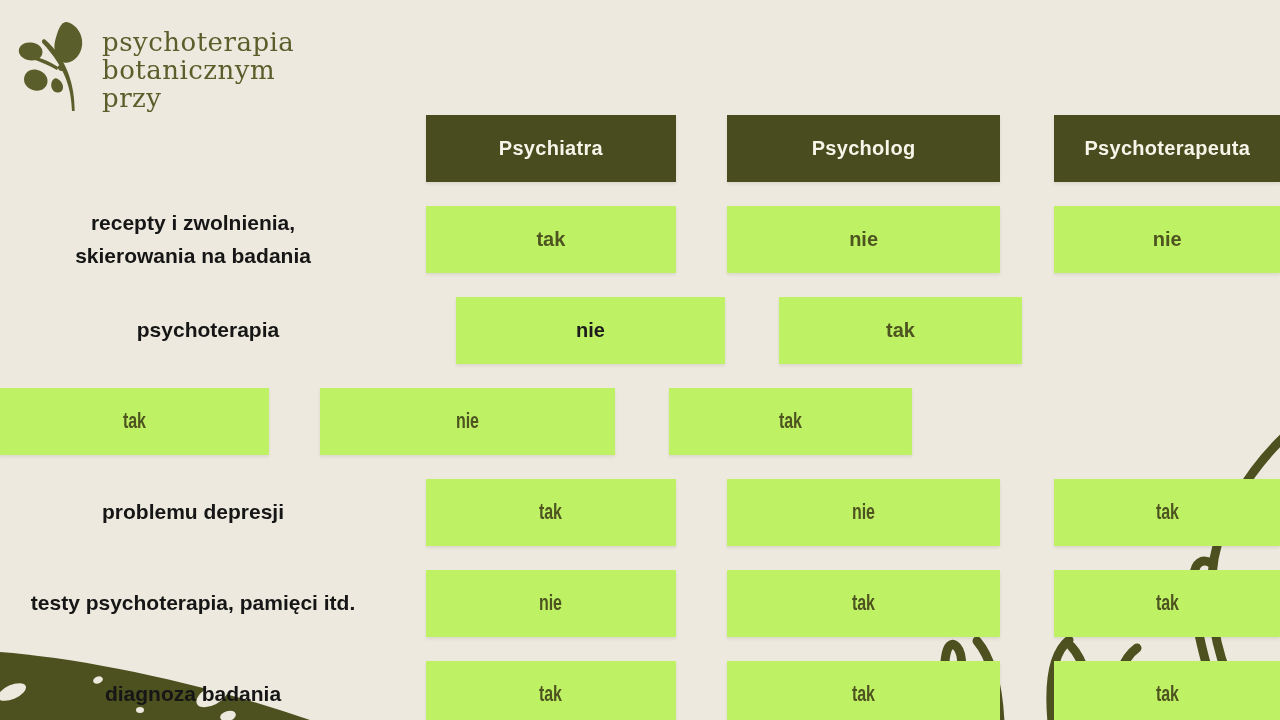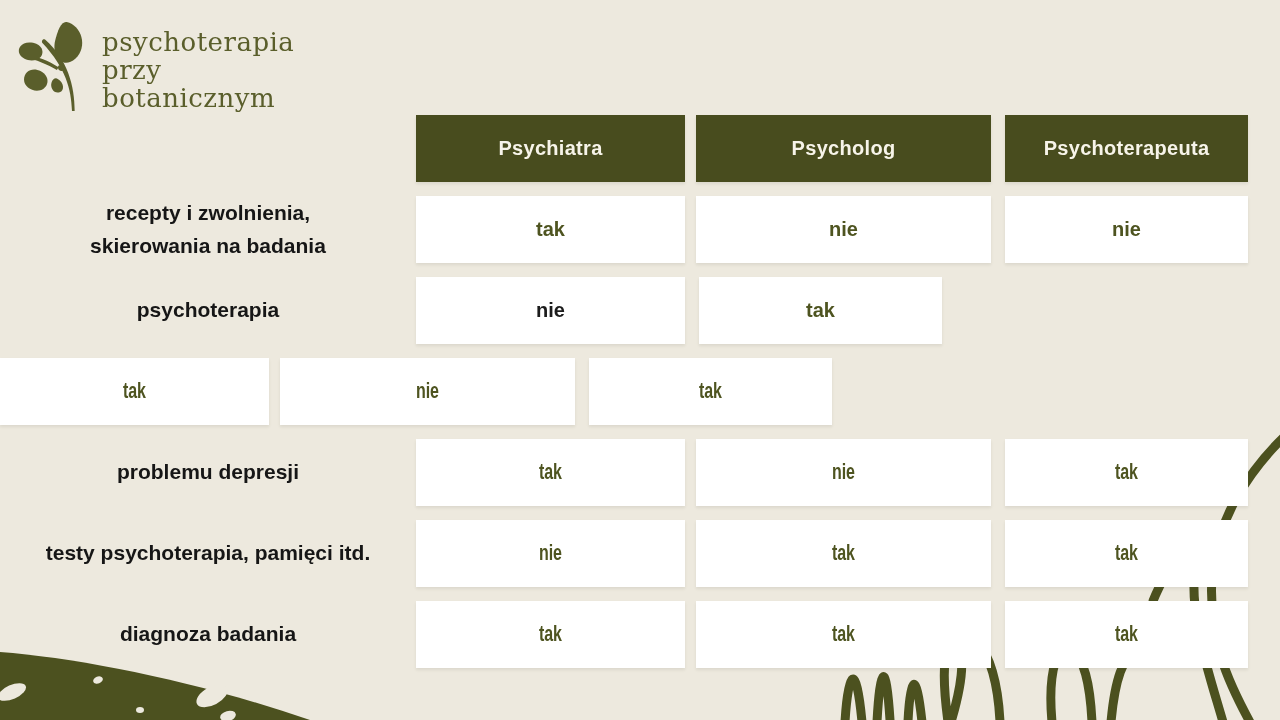--- a/index.html
+++ b/index.html
@@ -13,28 +13,28 @@
   .logo { position:absolute; top:12px; left:16px; display:flex; align-items:flex-start; z-index:3; }
   .logo-icon { width:80px; height:100px; }
   .logo-text {
     margin-left:6px; margin-top:16px;
     font-family:"DejaVu Serif", serif;
     color:#5A5E2B; font-size:26px; line-height:28px; letter-spacing:0.5px;
   }
 
   
   .grid { position:absolute; top:115px; left:0; width:1280px; z-index:2; }
-  .row { display:flex; height:67px; margin-bottom:14px; }
+  .row { display:flex; height:67px; margin-bottom:24px;gap:40px; }
   .rowlabel {
     width:416px; display:flex; align-items:center; justify-content:center;
     text-align:center; font-weight:bold; font-size:21px; color:#161616;
     white-space:pre-line; line-height:1.55;
   }
   .cell {
-    background:#ffffff; display:flex; align-items:center; justify-content:center;
+    background:#bef264; display:flex; align-items:center; justify-content:center;
     font-weight:bold; font-size:20px; color:#4E5420;
     box-shadow:0 2px 3px rgba(70,70,45,0.10);
   }
   .c1 { width:269px; }
   .c2 { width:295px; margin-left:11px; }
   .c3 { width:243px; margin-left:14px; }
   .head { background:#484C1E; color:#F7F4E9; font-size:20px; letter-spacing:0.3px; }
   .dark { color:#1C1C1C; }
   .cond { display:inline-block; transform:scale(0.80,1.07); }
 
@@ -55,22 +55,22 @@
         <path d="M46 64 C36 58 22 52 10 50 C8 50 8 47 10 47 C24 48 38 54 48 61 Z"></path>
         <path d="M57 10 C74 14 81 38 67 51 C52 64 40 48 44 31 C47 19 51 9 57 10 Z"></path>
         <path d="M15 33 C27 33 33 42 28 49 C22 56 8 54 4 46 C1 40 6 33 15 33 Z"></path>
         <path d="M24 64 C36 67 39 79 31 85 C22 91 9 84 9 75 C9 67 16 62 24 64 Z"></path>
         <path d="M47 74 C54 78 55 87 49 89 C43 91 38 84 40 78 C41 75 44 72 47 74 Z"></path>
         <path d="M51 58 C55 59 56 64 52 65 C48 66 46 61 48 59 Z"></path>
       </g>
     </svg>
     <div class="logo-text">
       <div>psychoterapia</div>
+      <div>botanicznym</div>
       <div>przy</div>
-      <div>botanicznym</div>
     </div>
   </div>
 
   <div class="grid">
 
     <div class="row">
       <div class="rowlabel"></div>
       <div class="cell c1 head">Psychiatra</div>
       <div class="cell c2 head">Psycholog</div>
       <div class="cell c3 head">Psychoterapeuta</div>

